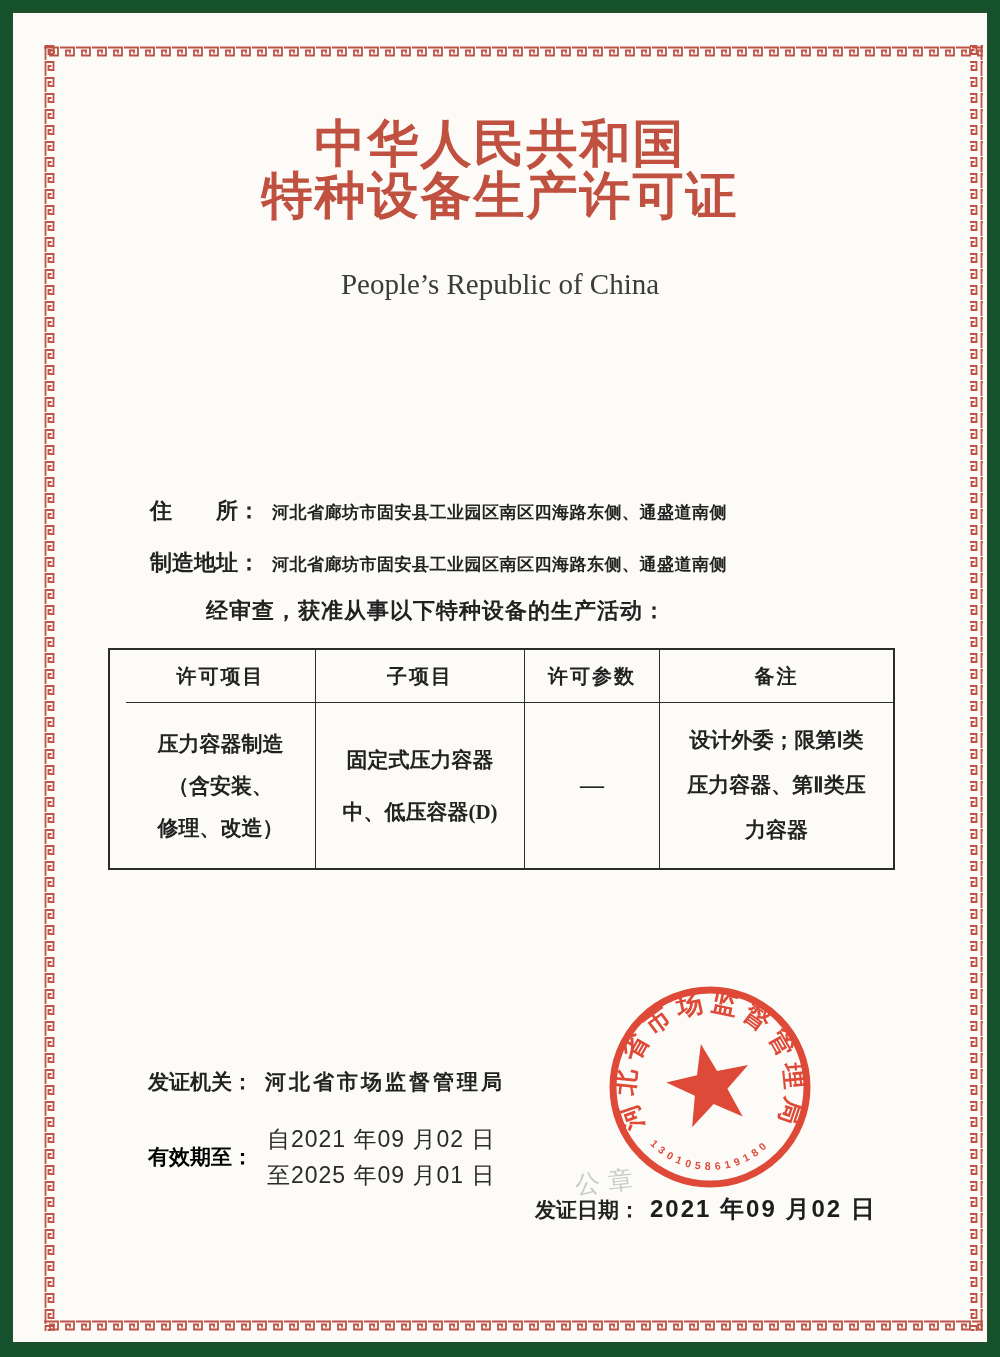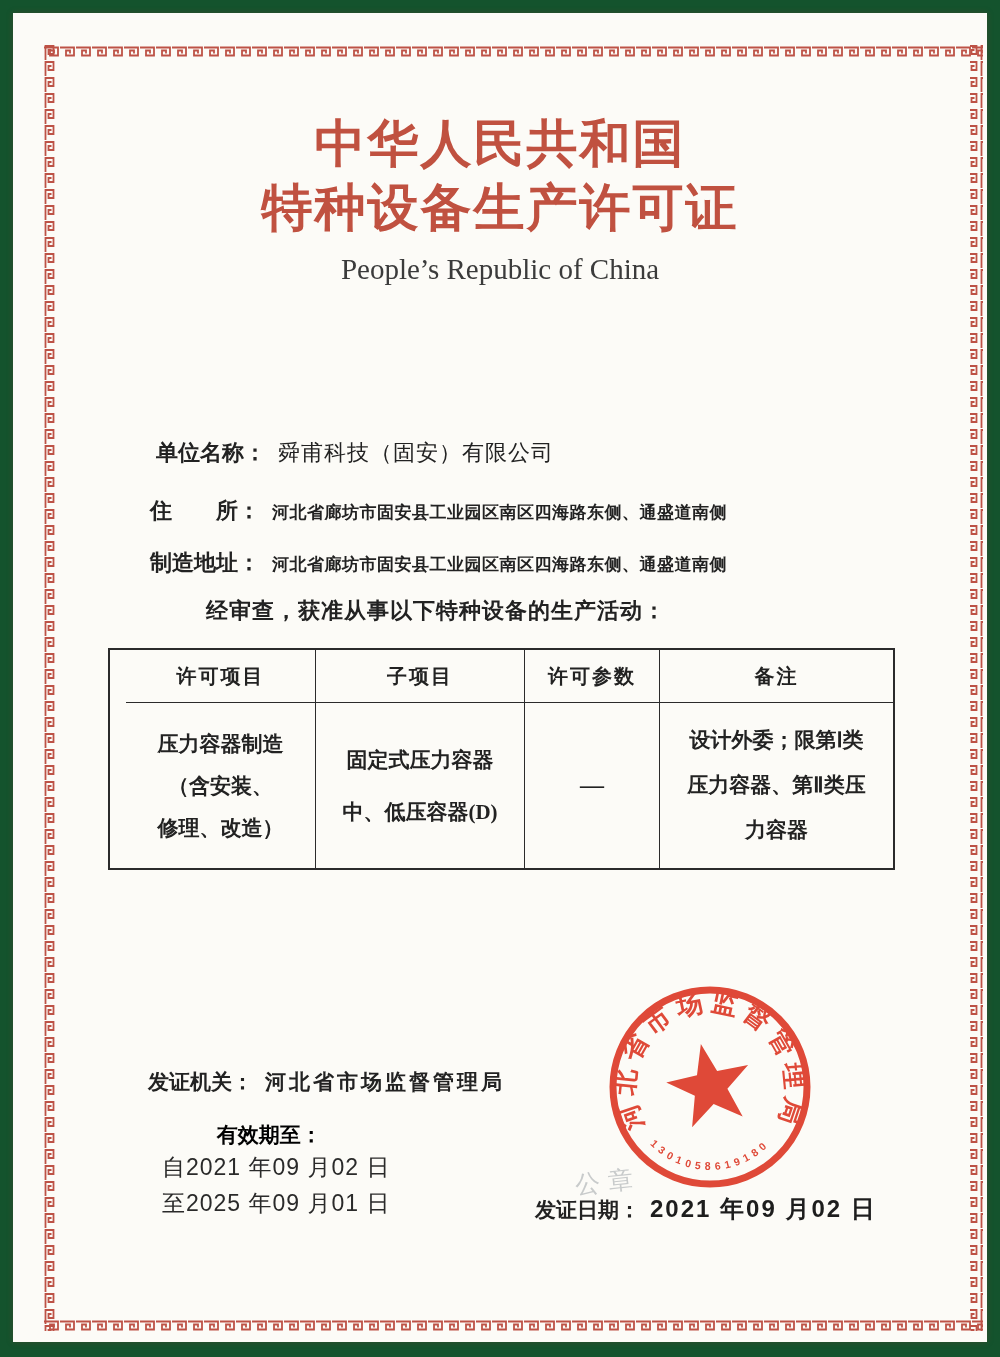--- a/index.html
+++ b/index.html
@@ -104,28 +104,24 @@
           <path d="M2.5 15 V1 H10.5 V9 H5.5 V5 H8.5" stroke="#bd5246" stroke-width="1.8" fill="none"></path>
         </pattern>
       </defs>
       <rect x="0" y="0" width="940" height="13" fill="url(#mh)"></rect>
       <rect x="0" y="1273" width="940" height="13" fill="url(#mh)"></rect>
       <rect x="0" y="0" width="13" height="1286" fill="url(#mv)"></rect>
       <rect x="927" y="0" width="13" height="1286" fill="url(#mv)"></rect>
     </svg>
 
     <div class="abs title-cn" style="top:97px;">中华人民共和国</div>
-    <div class="abs title-cn" style="top:161px;font-family:Liberation Mono, monospace;">特种设备生产许可证</div>
-    <div class="abs title-en" style="top:240px;">People’s Republic of China</div>
+    <div class="abs title-cn" style="top:149px;font-family:Liberation Mono, monospace;">特种设备生产许可证</div>
+    <div class="abs title-en" style="top:255px;">People’s Republic of China</div>
 
 
-    <div class="abs row" style="left:143px; top:425px;">
-      <span class="lbl">单位名称：</span>
-      <span class="val-lg">舜甫科技（固安）有限公司</span>
-    </div>
     <div class="abs row" style="left:137px; top:483px;">
       <span class="lbl">住　　所：</span>
       <span class="val-sm">河北省廊坊市固安县工业园区南区四海路东侧、通盛道南侧</span>
     </div>
     <div class="abs row" style="left:137px; top:535px;">
       <span class="lbl">制造地址：</span>
       <span class="val-sm">河北省廊坊市固安县工业园区南区四海路东侧、通盛道南侧</span>
     </div>
 
     <div class="abs statement" style="left:193px; top:583px;">经审查，获准从事以下特种设备的生产活动：</div>
@@ -151,21 +147,21 @@
         <div>压力容器、第Ⅱ类压</div>
         <div>力容器</div>
       </div>
     </div>
 
     <div class="abs row issuer" style="left:135px; top:1055px;">
       <span class="lbl">发证机关：</span>
       <span class="val">河北省市场监督管理局</span>
     </div>
 
-    <div class="abs validity" style="left:135px; top:1108px;flex-direction:column;">
+    <div class="abs validity" style="left:135px; top:1108px;">
       <span class="lbl">有效期至：</span>
       <div class="dates">
         <div>自2021 年09 月02 日</div>
         <div>至2025 年09 月01 日</div>
       </div>
     </div>
 
     <div class="abs row issue-date" style="left:522px; top:1180px;">
       <span class="lbl">发证日期：</span>
       <span class="val">2021 年09 月02 日</span>

